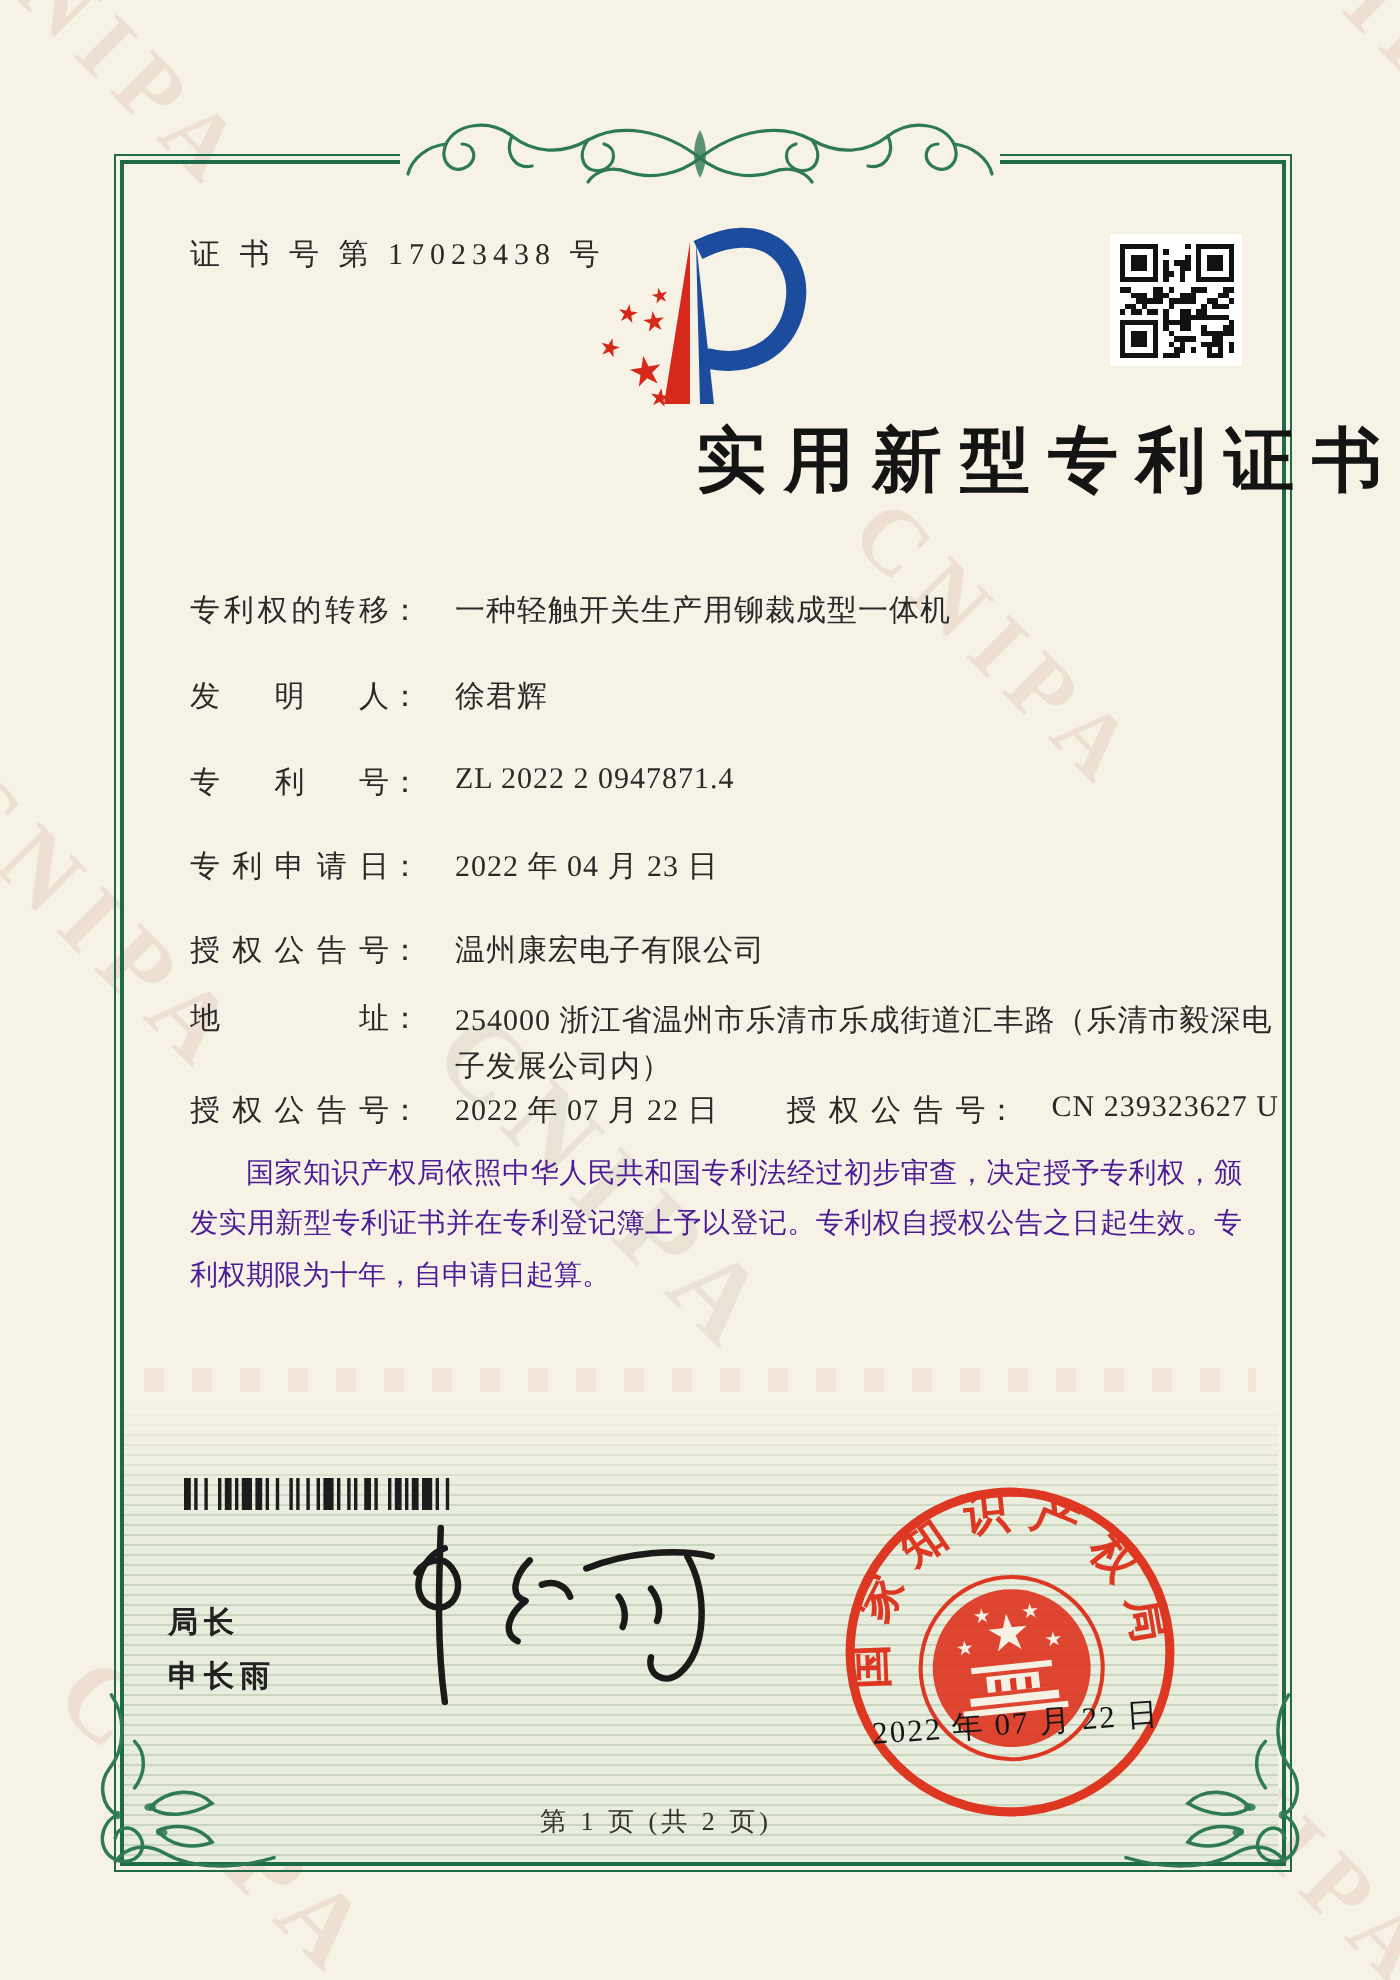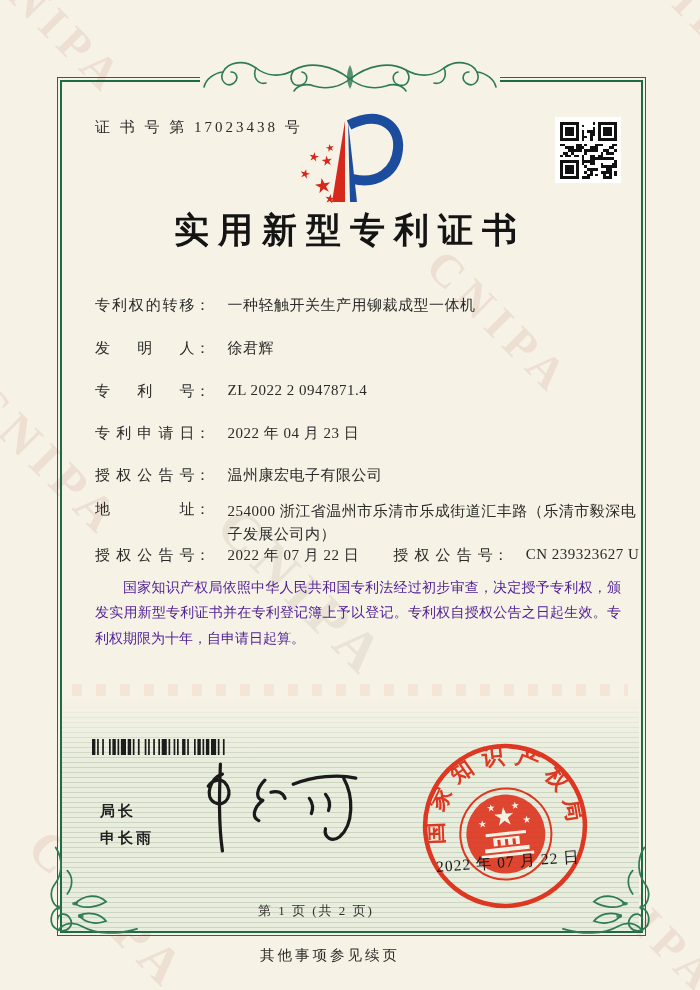--- a/index.html
+++ b/index.html
@@ -33,50 +33,50 @@
   
   .orn-top{position:absolute;left:200px;top:55px;width:300px;height:46px;z-index:4;background:#f7f2e6;}
   .orn-corner{position:absolute;width:92px;height:98px;z-index:4;}
   .orn-left{left:46px;top:843px;}
   .orn-right{left:562px;top:843px;transform:scaleX(-1);}
   
   .cert-no{position:absolute;left:95px;top:118px;font-size:15px;letter-spacing:3px;z-index:5;text-align:right;}
   .logo{position:absolute;left:293px;top:107px;width:112px;height:100px;z-index:5;}
   .qr-wrap{position:absolute;left:555px;top:117px;width:66px;height:66px;background:#fff;z-index:5;
            display:flex;align-items:center;justify-content:center;}
-  .title{position:absolute;left:0;top:207px;width:700px;text-align:center;font-size:35px;
+  .title{position:absolute;left:0;top:207px;width:700px;text-align:right;font-size:35px;
          font-weight:700;letter-spacing:9px;color:#141414;z-index:5;}
   
   .fields{position:absolute;left:95px;top:0;width:540px;z-index:5;font-size:15px;letter-spacing:0.5px;}
   .field-row{position:absolute;left:0;white-space:nowrap;}
   .flabel{display:inline-block;width:100px;text-align:justify;text-align-last:justify;vertical-align:top;}
   .fcolon{vertical-align:top;}
   .fvalue{margin-left:17px;vertical-align:top;}
   .fvalue.wrap{display:inline-block;width:418px;white-space:normal;line-height:23px;}
   .pair2{margin-left:34px;}
   
   .paras{position:absolute;left:95px;top:575px;width:526px;z-index:5;font-size:14px;
          line-height:1.82;text-align:justify;color:#4c1d95;}
   .paras p{margin:0;text-indent:2em;}
   
   .barcode{position:absolute;left:92px;top:739px;width:186px;height:16px;z-index:5;}
   
-  .sig-labels{position:absolute;left:100px;top:802px;z-index:5;
+  .sig-labels{position:absolute;left:84px;top:802px;z-index:5;
       font-family:"Liberation Sans","DejaVu Sans",sans-serif;font-weight:600;
       font-size:15px;letter-spacing:3px;color:#222;}
   .sig-labels div{margin-bottom:8px;}
   .sig-svg{position:absolute;left:192px;top:762px;width:172px;height:96px;z-index:5;}
   
   .seal{position:absolute;left:419px;top:740px;width:172px;height:172px;z-index:6;
         transform:rotate(-6deg);opacity:0.95;}
   .seal-date{position:absolute;left:436px;top:851px;width:170px;z-index:7;
         font-size:15.5px;letter-spacing:1px;color:#161616;transform:rotate(-4deg);white-space:nowrap;}
   
   .page-info{position:absolute;left:0;top:902px;width:632px;text-align:center;
-        font-size:13px;letter-spacing:2px;z-index:5;color:#33312e;}
+        font-size:13px;letter-spacing:2px;z-index:5;color:#33312e;padding-left:12px;}
   .cont-note{position:absolute;left:0;top:946px;width:660px;text-align:center;
         font-size:14.5px;letter-spacing:3px;z-index:5;color:#2b2a27;}
 </style>
 </head>
 <body>
 
 <div class="page">
 
   <svg width="0" height="0" style="position:absolute">
     <defs>
@@ -408,15 +408,14 @@
       <g fill="#de2f1a">
         <rect x="-9" y="5" width="3" height="6"></rect>
         <rect x="-1.5" y="5" width="3" height="6"></rect>
         <rect x="6" y="5" width="3" height="6"></rect>
       </g>
     </g>
   </svg>
   <div class="seal-date">2022 年 07 月 22 日</div>
 
   <div class="page-info">第 1 页 (共 2 页)</div>
-  <div class="cont-note">其他事项参见续页</div>
 
 </div>
 
 </body></html>

